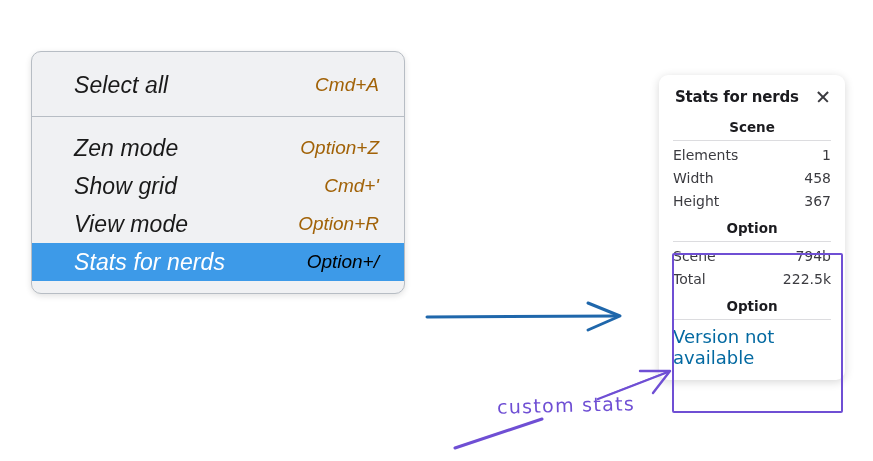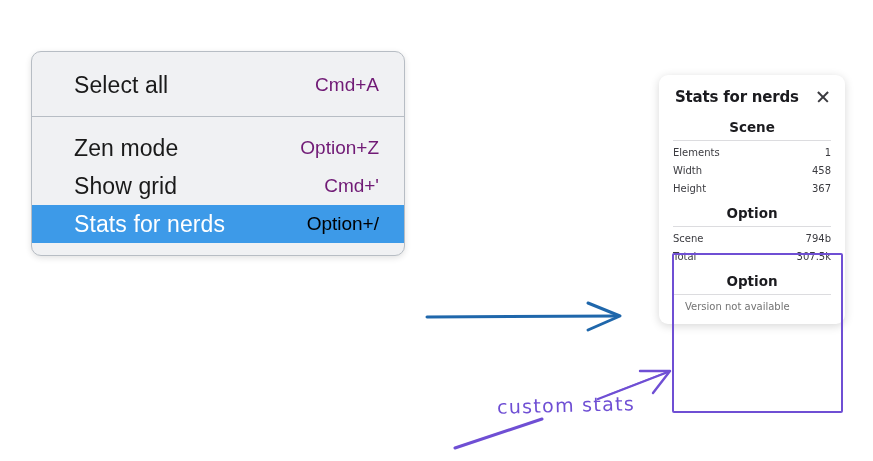--- a/index.html
+++ b/index.html
@@ -27,20 +27,21 @@
     top: 51px;
     width: 372px;
     background: #f0f1f3;
     border: 1px solid #b7bdc4;
     border-radius: 10px;
     box-shadow: 0 2px 6px rgba(0,0,0,0.12);
     overflow: hidden;
   }
   .menu-group {
     padding: 6px 0 6px 0;
+    font-style: italic;
   }
   .menu-group.group-top {
     padding: 14px 0 12px 0;
   }
   .menu-group.group-bottom {
     padding: 12px 0 12px 0;
   }
   .menu-divider {
     height: 1px;
     background: #b7bdc4;
@@ -56,21 +57,21 @@
     cursor: default;
   }
   .menu-item .label {
     font-size: 23px;
     color: #1a1a1a;
     letter-spacing: 0.1px;
     white-space: nowrap;
   }
   .menu-item .shortcut {
     font-size: 19px;
-    color: #701a75;
+    color: #a16207;
     white-space: nowrap;
   }
   .menu-item.selected {
     background: #3d9ae8;
   }
   .menu-item.selected .label {
     color: #ffffff;
   }
   .menu-item.selected .shortcut {
     color: #000000;
@@ -133,30 +134,30 @@
   }
   .section-rule {
     height: 1px;
     background: #dcdcdf;
     margin-bottom: 2px;
   }
   .stat-row {
     display: flex;
     justify-content: space-between;
     align-items: baseline;
-    font-size: 10px;
+    font-size: 14px;
     color: #3b3b40;
     padding: 3.5px 0;
   }
   .stat-row .k { white-space: nowrap; }
   .stat-row .v { white-space: nowrap; }
   .stat-note {
-    font-size: 10px;
-    color: #737373;
-    padding: 4px 0 2px 12px;
+    font-size: 18px;
+    color: #0369a1;
+    padding: 4px 0 2px 0;
   }
 
   
   .purple-box {
     position: absolute;
     left: 672px;
     top: 253px;
     width: 171px;
     height: 160px;
     border: 2px solid #6f4fd4;
@@ -203,20 +204,24 @@
 
     <div class="menu-group group-bottom">
       <div class="menu-item">
         <span class="label">Zen mode</span>
         <span class="shortcut">Option+Z</span>
       </div>
       <div class="menu-item">
         <span class="label">Show grid</span>
         <span class="shortcut">Cmd+'</span>
       </div>
+      <div class="menu-item">
+        <span class="label">View mode</span>
+        <span class="shortcut">Option+R</span>
+      </div>
       <div class="menu-item selected">
         <span class="label">Stats for nerds</span>
         <span class="shortcut">Option+/</span>
       </div>
     </div>
 
   </div>
 
   <div class="stats-panel">
 
@@ -243,21 +248,21 @@
       </div>
 
       <div class="section-title">Option</div>
       <div class="section-rule"></div>
       <div class="stat-row">
         <span class="k">Scene</span>
         <span class="v">794b</span>
       </div>
       <div class="stat-row">
         <span class="k">Total</span>
-        <span class="v">307.5k</span>
+        <span class="v">222.5k</span>
       </div>
 
       <div class="section-title">Option</div>
       <div class="section-rule"></div>
       <div class="stat-note">Version not available</div>
 
     </div>
   </div>
 
   <div class="purple-box"></div>

